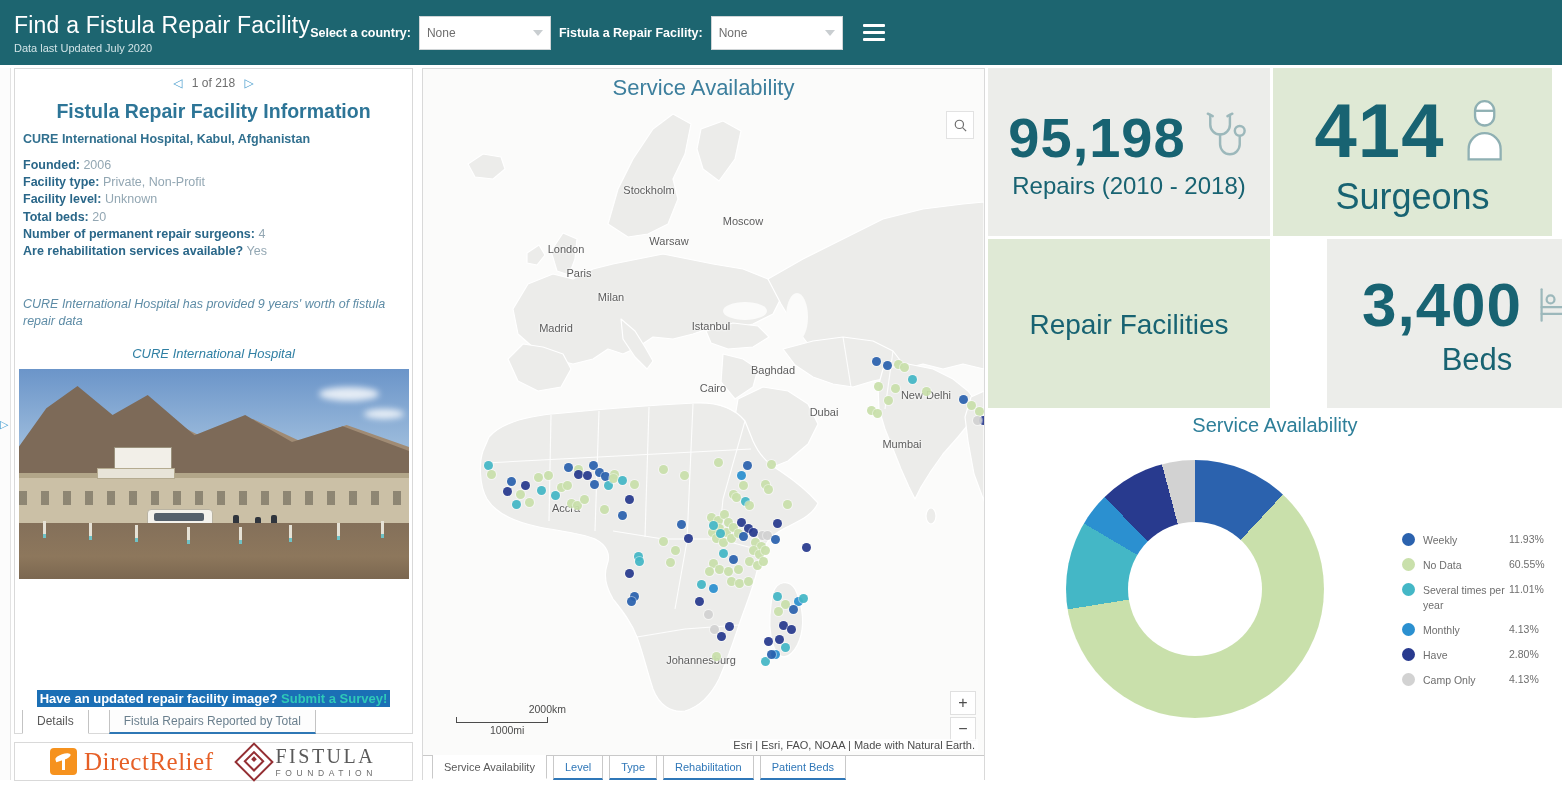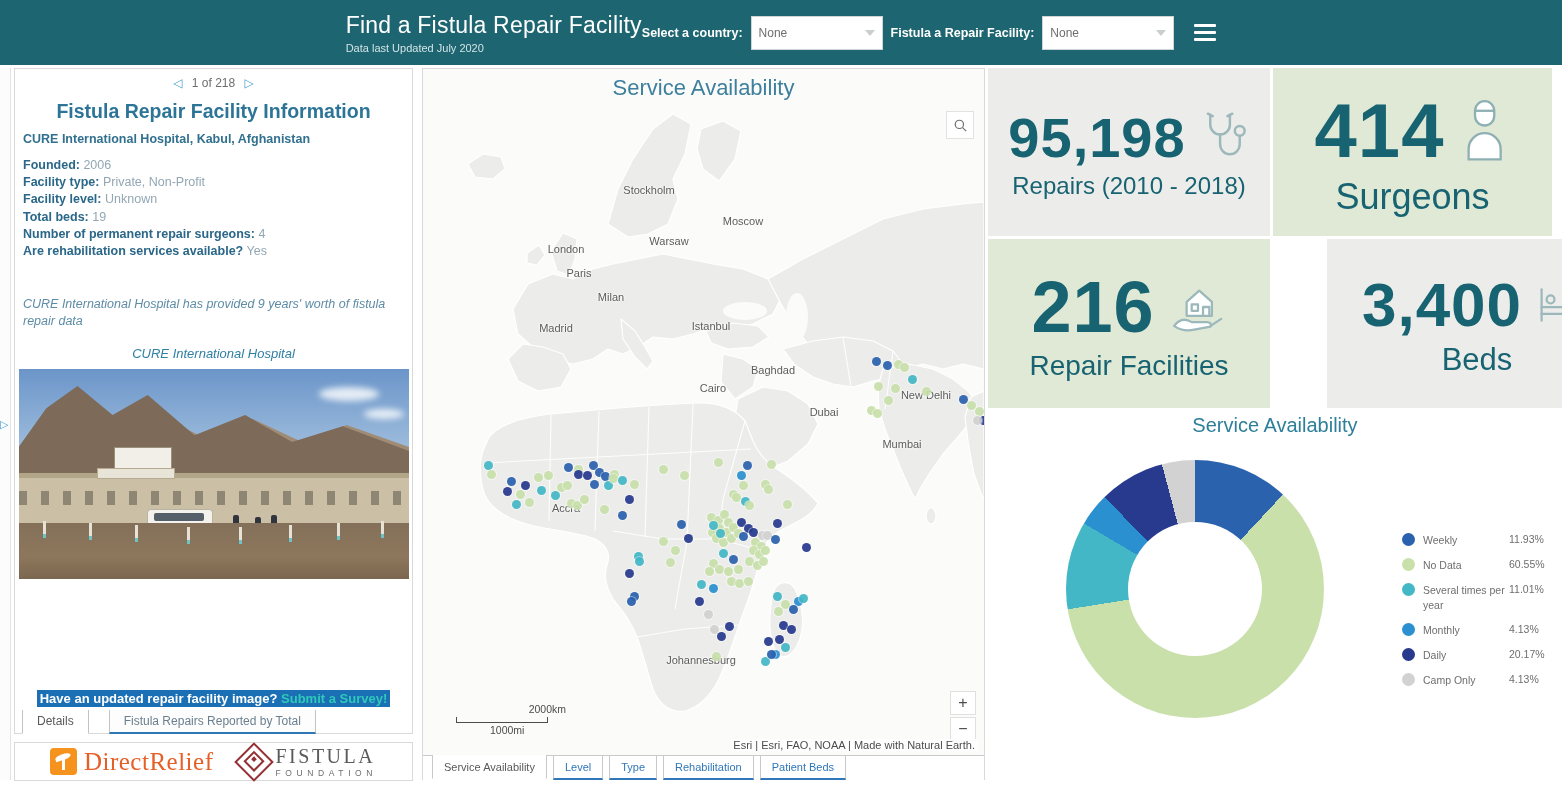--- a/index.html
+++ b/index.html
@@ -1,20 +1,20 @@
 <!DOCTYPE html>
 <html><head>
 <meta charset="utf-8">
 <style>
   html,body{margin:0;padding:0;background:#fff;}
   .page{position:relative;width:1562px;height:788px;background:#fff;overflow:hidden;
         font-family:"Liberation Sans",sans-serif;-webkit-font-smoothing:antialiased;}
   
   .hdr{position:absolute;left:0;top:0;width:1562px;height:65px;background:#1d6570;
-       display:flex;align-items:center;justify-content:center;box-sizing:border-box;padding:0 14px;}
+       display:flex;align-items:center;justify-content:flex-start;box-sizing:border-box;padding:0 14px;}
   .hdr-title{color:#fff;font-size:23px;font-weight:400;letter-spacing:.2px;}
   .hdr-sub{color:#d2e4e7;font-size:11px;margin-top:3px;}
   .hdr-controls{display:flex;align-items:center;gap:8px;}
   .hdr-label{color:#fff;font-size:12.5px;font-weight:700;}
   .hdr-select{width:132px;height:26px;background:#fff;border:1px solid #cfd4d6;display:flex;
               align-items:center;justify-content:space-between;padding:16px 7px;box-sizing:border-box;cursor:pointer;}
   .hdr-select .val{color:#6e6e6e;font-size:12px;}
   .hdr-select .chev{width:0;height:0;border-left:5px solid transparent;border-right:5px solid transparent;
                     border-top:6px solid #c9ced1;}
   .burger{margin-left:12px;cursor:pointer;}
@@ -171,21 +171,21 @@
       <span class="arr">◁</span>
       <span>1 of 218</span>
       <span class="arr">▷</span>
     </div>
     <div class="d-title">Fistula Repair Facility Information</div>
     <div class="d-name">CURE International Hospital, Kabul, Afghanistan</div>
     <div class="d-fields">
         <div class="fld"><b>Founded:</b> <span class="v">2006</span></div>
         <div class="fld"><b>Facility type:</b> <span class="v">Private, Non-Profit</span></div>
         <div class="fld"><b>Facility level:</b> <span class="v">Unknown</span></div>
-        <div class="fld"><b>Total beds:</b> <span class="v">19</span></div>
+        <div class="fld"><b>Total beds:</b> <span class="v">20</span></div>
         <div class="fld"><b>Number of permanent repair surgeons:</b> <span class="v">4</span></div>
         <div class="fld"><b>Are rehabilitation services available?</b> <span class="v">Yes</span></div>
       </div>
     <div class="d-note">CURE International Hospital has provided 9 years' worth of fistula repair data</div>
     <div class="d-caption">CURE International Hospital</div>
 
     <div class="photo">
       <div class="ph-sky"></div>
       <div class="ph-cloud" style="left:300px;top:18px;width:60px;height:14px;"></div>
       <div class="ph-cloud" style="left:345px;top:40px;width:40px;height:10px;"></div>
@@ -479,32 +479,20 @@
           <path d="M13 10 a7.5 7.5 0 0 1 15 0 l0 4 a7.5 7.5 0 0 1 -15 0 Z"></path>
           <path d="M13 10 h15" fill="none"></path>
           <path d="M8 48 v-8 a12.5 12.5 0 0 1 25 0 v8 Z"></path>
         </g>
       </svg>
     </div>
     <div class="lbl">Surgeons</div>
   </div>
 
   <div class="stat s3">
-    <div class="row">
-      <span class="num">216</span>
-      <svg class="sicon" width="58" height="58" viewBox="0 0 46 46">
-        <g fill="#ffffff" stroke="#9cb8bb" stroke-width="1.8" stroke-linejoin="round">
-          <path d="M14 19 l10 -9 10 9 v11 h-20 Z"></path>
-          <rect x="18" y="21" width="5" height="5"></rect>
-          <rect x="27" y="23" width="5" height="7"></rect>
-          <path d="M4 38 q6 -8 14 -3 l12 0 q4 0 3 3.5 l-13 2.5 q-9 2 -16 -3 Z"></path>
-          <path d="M33 38 l9 -6" fill="none"></path>
-        </g>
-      </svg>
-    </div>
     <div class="lbl">Repair Facilities</div>
   </div>
 
   <div class="stat s4">
     <div class="row">
       <span class="num">3,400</span>
       <svg class="sicon" width="56" height="42" viewBox="0 0 50 36">
         <g fill="none" stroke="#9cb8bb" stroke-width="2" stroke-linecap="round">
           <path d="M5 4 v28"></path>
           <circle cx="13" cy="13" r="3.5"></circle>
@@ -538,22 +526,22 @@
           <span class="lname">Several times per year</span>
           <span class="lpct">11.01%</span>
         </div>
         <div class="litem">
           <span class="lsw" style="background: rgb(43, 144, 208);"></span>
           <span class="lname">Monthly</span>
           <span class="lpct">4.13%</span>
         </div>
         <div class="litem">
           <span class="lsw" style="background: rgb(40, 58, 142);"></span>
-          <span class="lname">Daily</span>
-          <span class="lpct">20.17%</span>
+          <span class="lname">Have</span>
+          <span class="lpct">2.80%</span>
         </div>
         <div class="litem">
           <span class="lsw" style="background: rgb(210, 210, 210);"></span>
           <span class="lname">Camp Only</span>
           <span class="lpct">4.13%</span>
         </div>
       </div>
   </div>
 
 </div>

